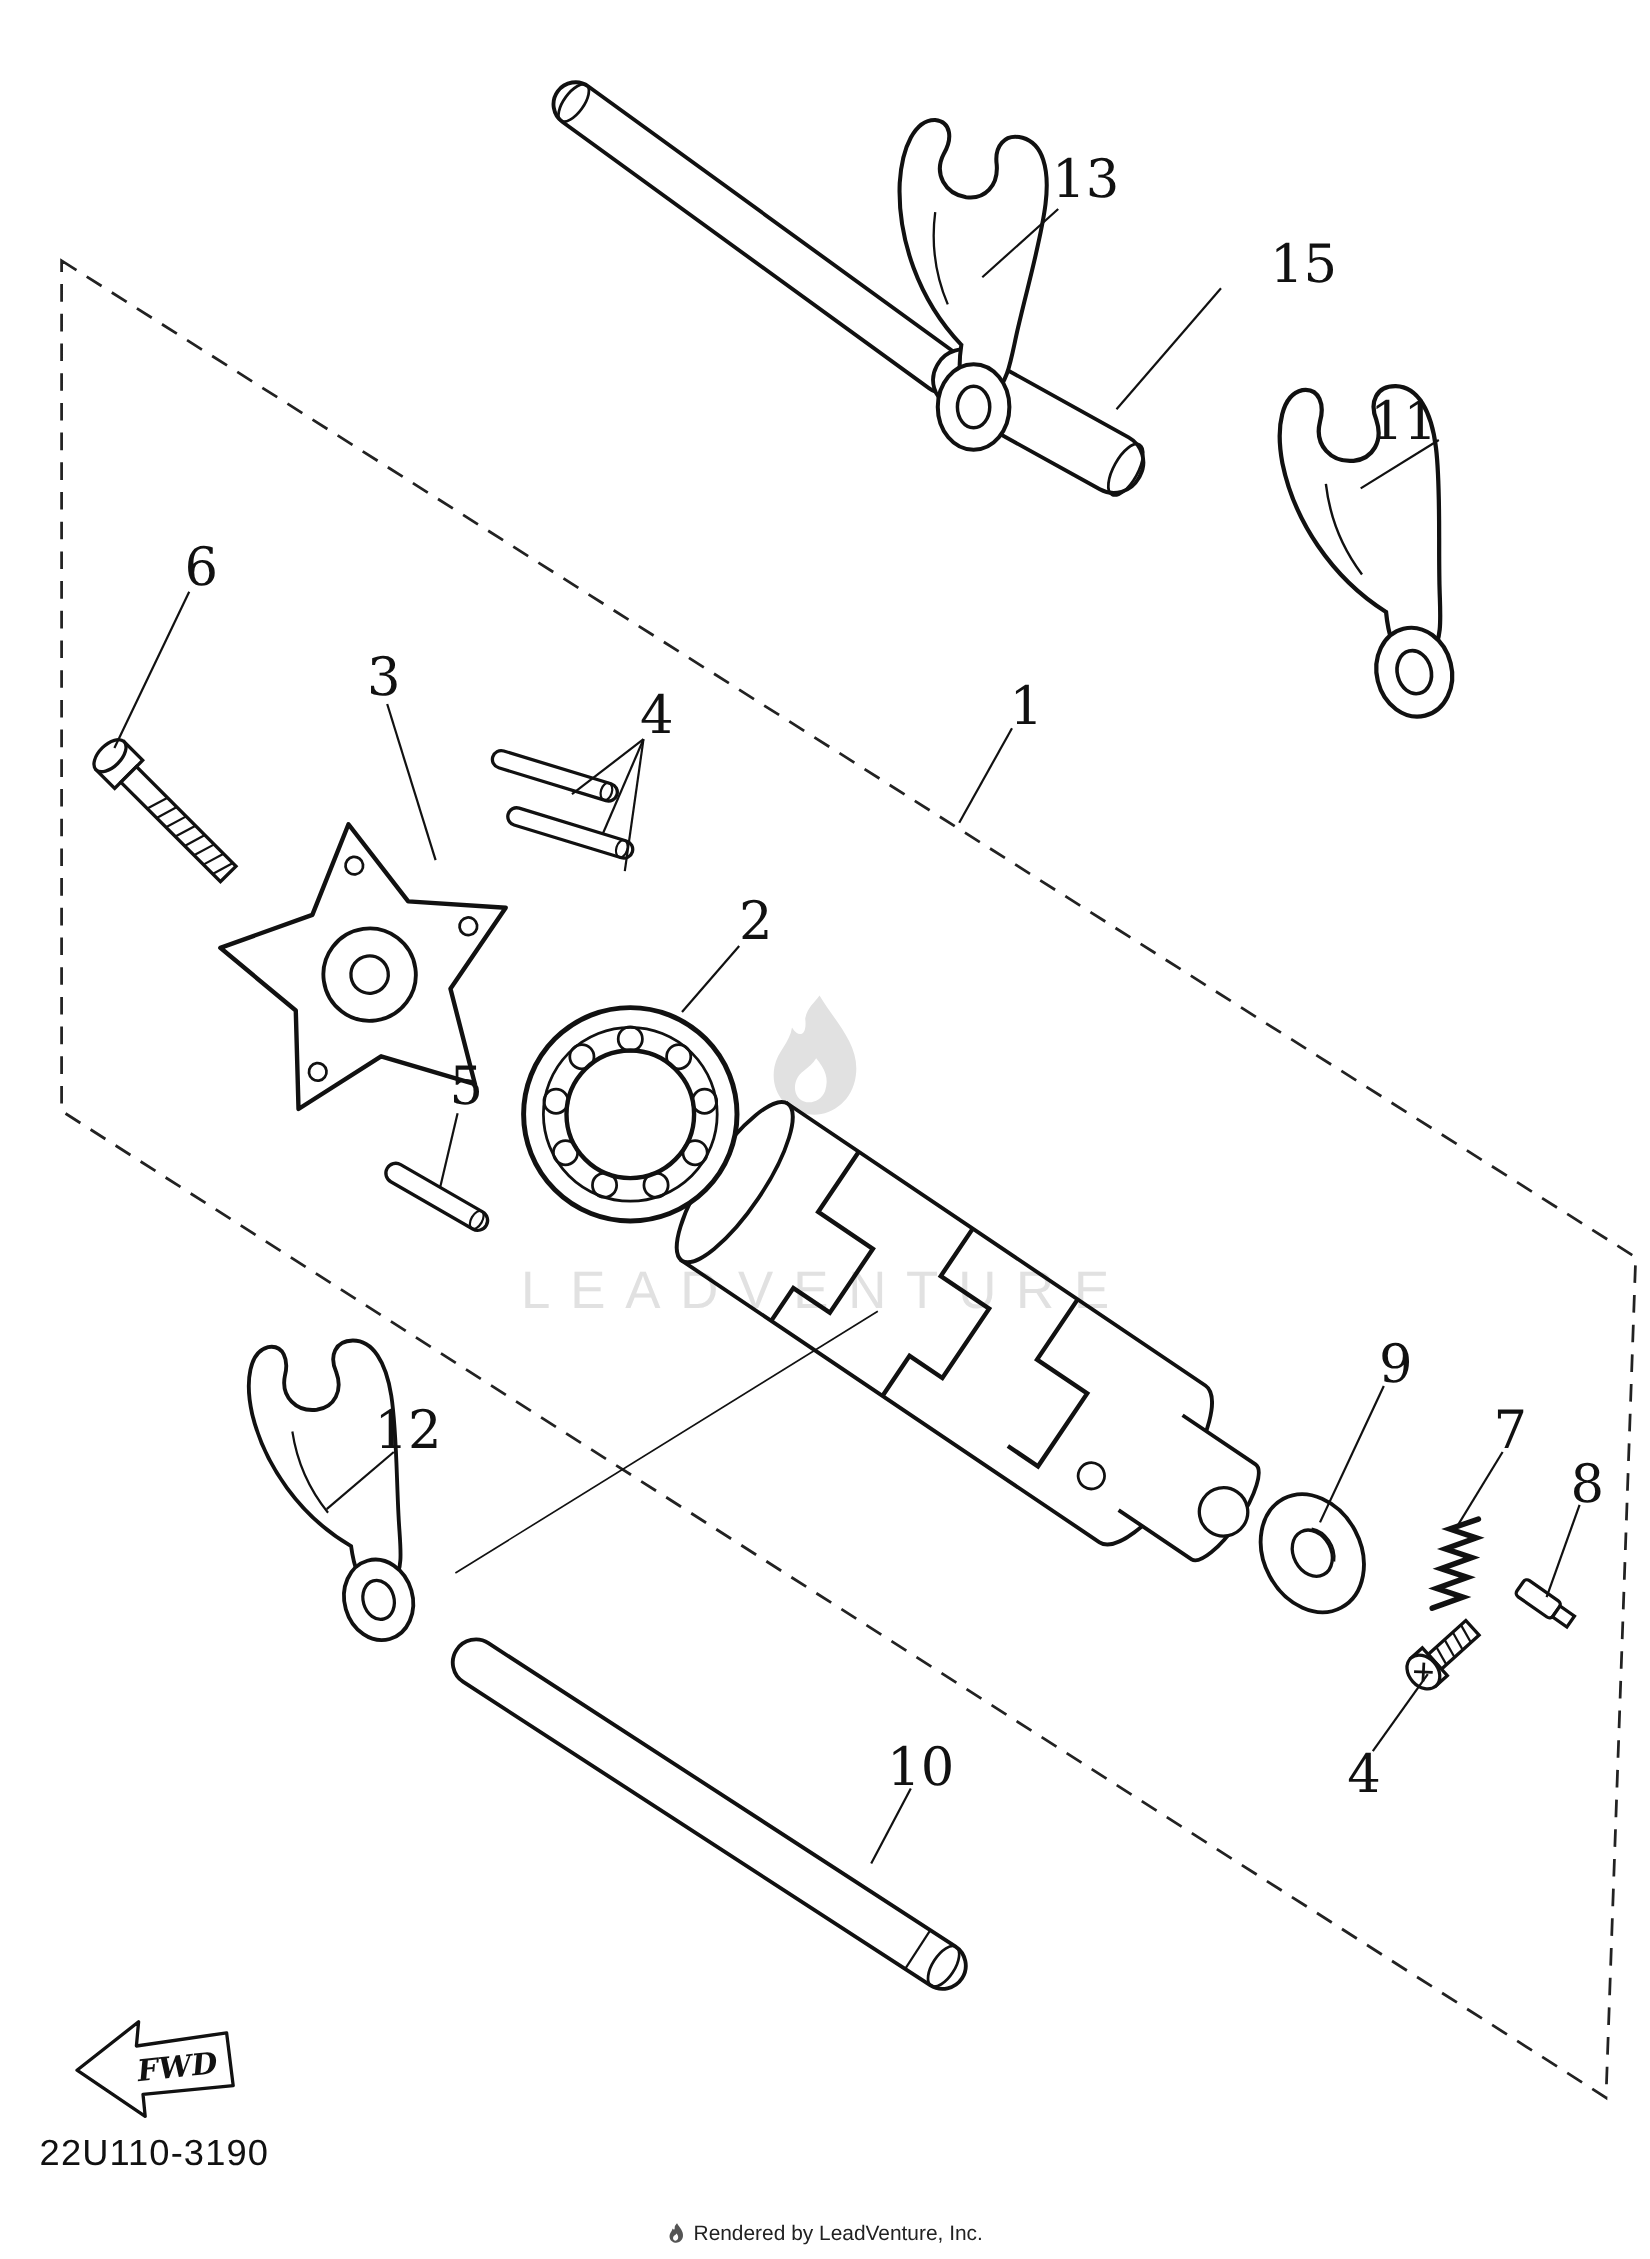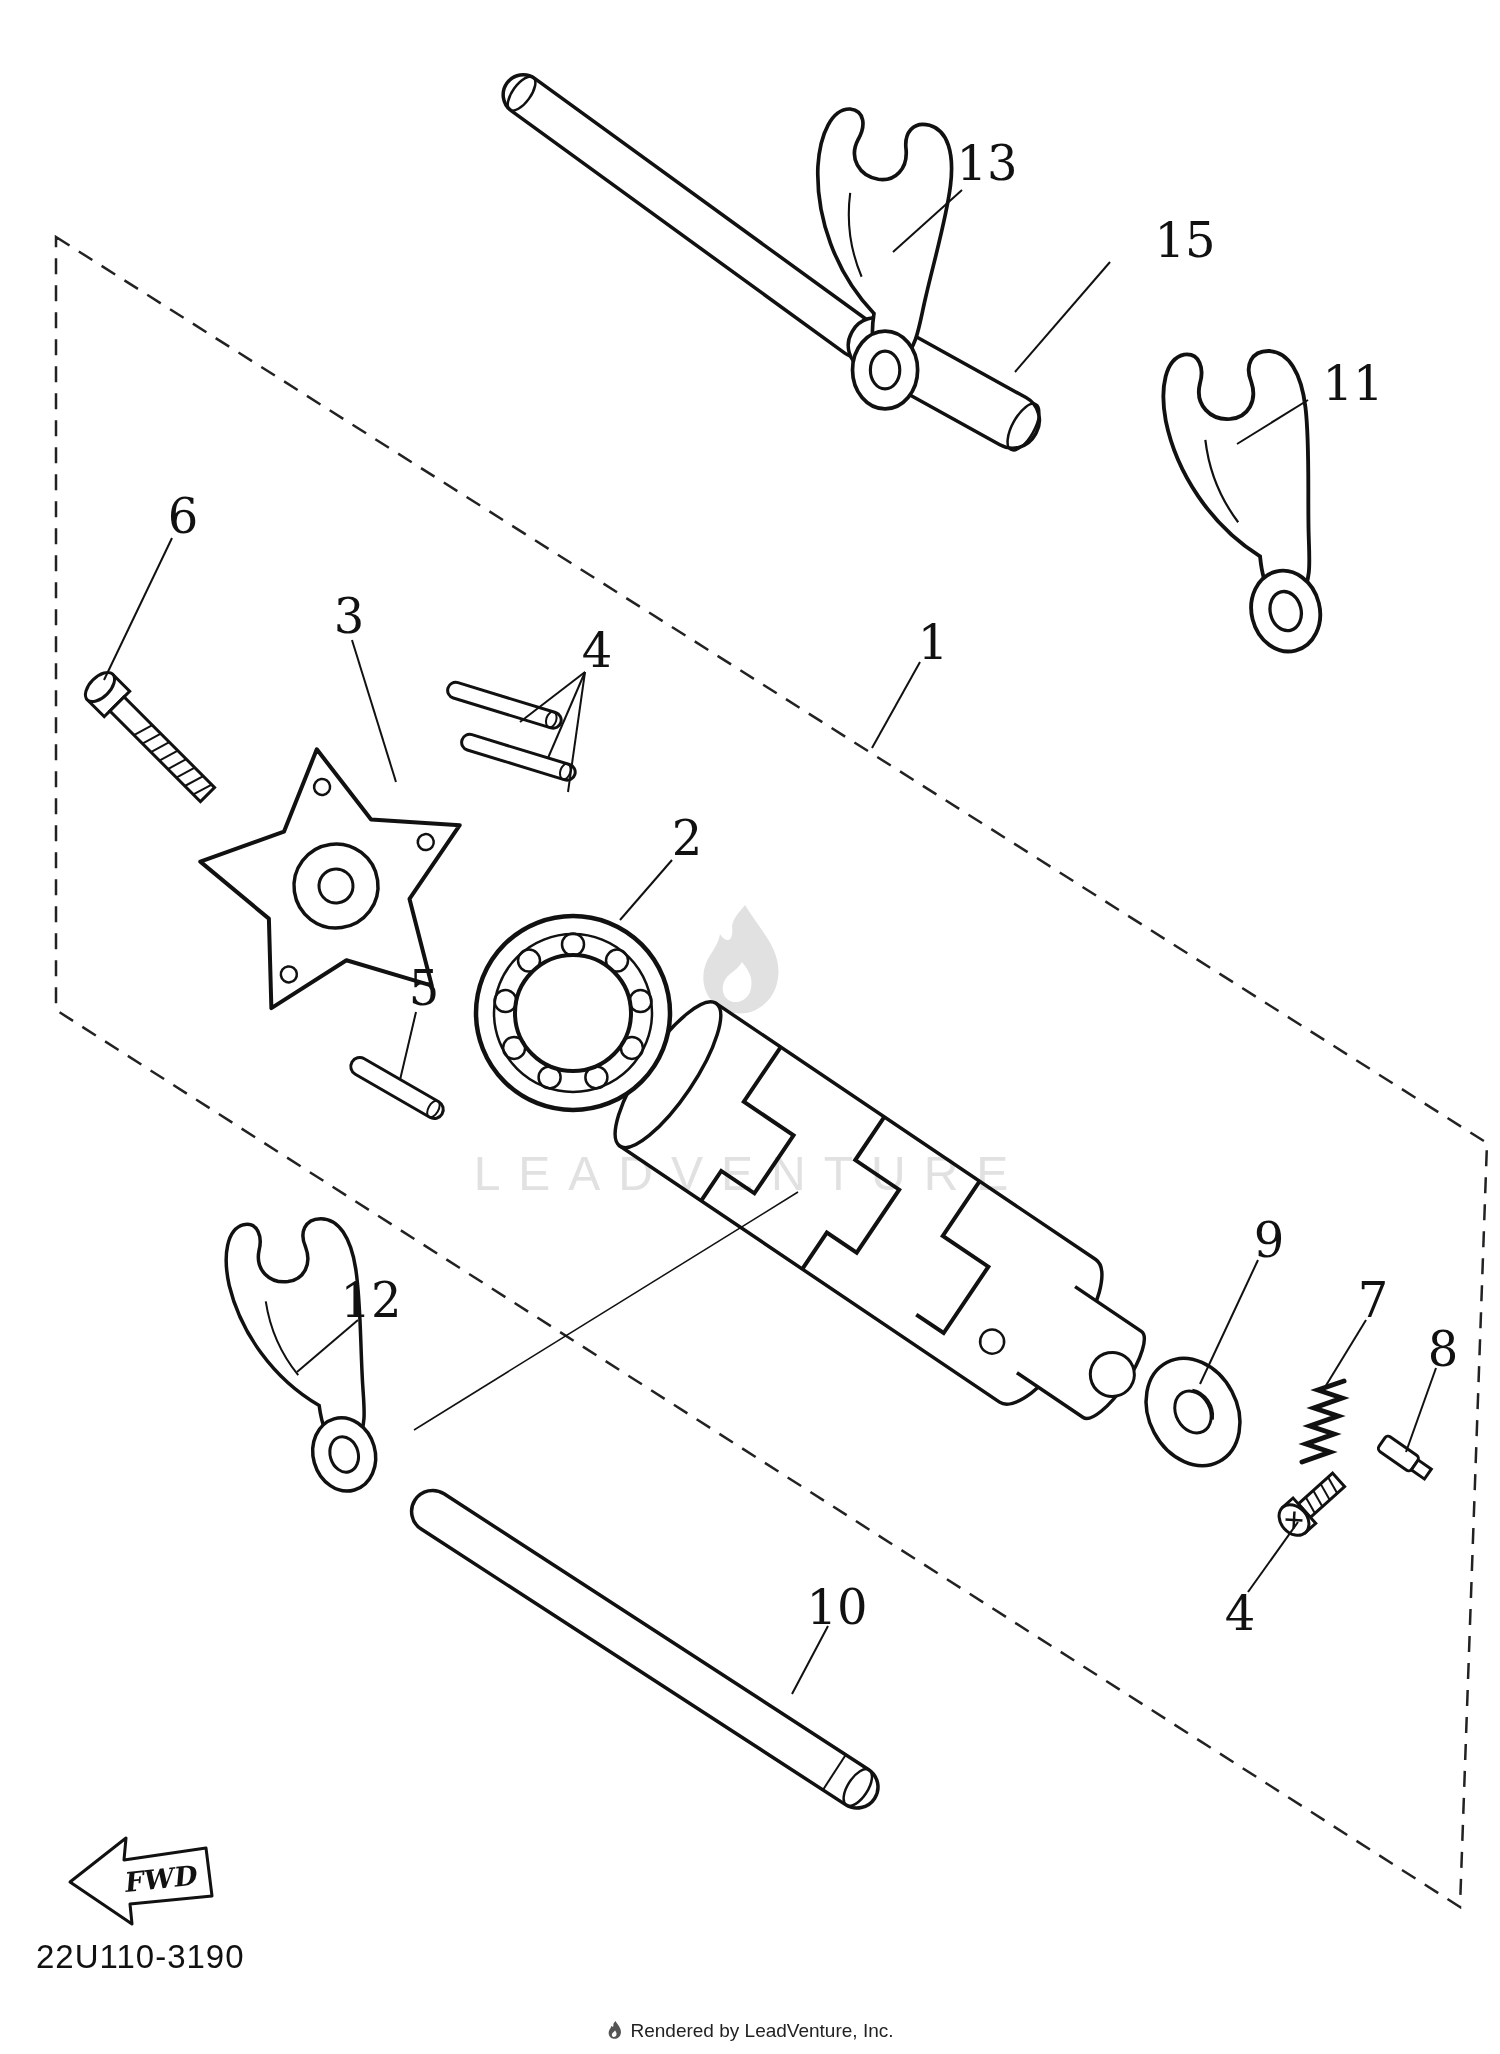--- a/index.html
+++ b/index.html
@@ -195,21 +195,21 @@
   <div class="callout" style="left:933px; top:642px;">1</div>
   <div class="callout" style="left:687px; top:838px;">2</div>
   <div class="callout" style="left:349px; top:616px;">3</div>
   <div class="callout" style="left:597px; top:650px;">4</div>
   <div class="callout" style="left:424px; top:988px;">5</div>
   <div class="callout" style="left:183px; top:516px;">6</div>
   <div class="callout" style="left:1373px; top:1300px;">7</div>
   <div class="callout" style="left:1443px; top:1349px;">8</div>
   <div class="callout" style="left:1269px; top:1240px;">9</div>
   <div class="callout" style="left:1240px; top:1613px;">4</div>
-  <div class="callout" style="left:1353px; top:383px;">11</div>
+  <div class="callout" style="left:1276px; top:383px;">11</div>
   <div class="callout" style="left:371px; top:1300px;">12</div>
   <div class="callout" style="left:987px; top:163px;">13</div>
   <div class="callout" style="left:837px; top:1607px;">10</div>
   <div class="callout" style="left:1185px; top:240px;">15</div>
 
   <div class="diagram-code">22U110-3190</div>
   <div class="rendered-by">
     <svg width="18" height="21" viewBox="0 0 110 125">
       <path d="M55,5 C70,30 92,50 88,78 C85,102 64,116 45,113 C24,110 10,92 14,70 C17,55 28,48 30,34 C36,44 44,42 42,26 C44,16 50,12 55,5 Z" fill="#555"></path>
       <path d="M52,62 C60,72 64,80 60,92 C56,102 44,105 37,99 C30,92 32,80 40,74 C45,70 49,67 52,62 Z" fill="#ffffff"></path>

